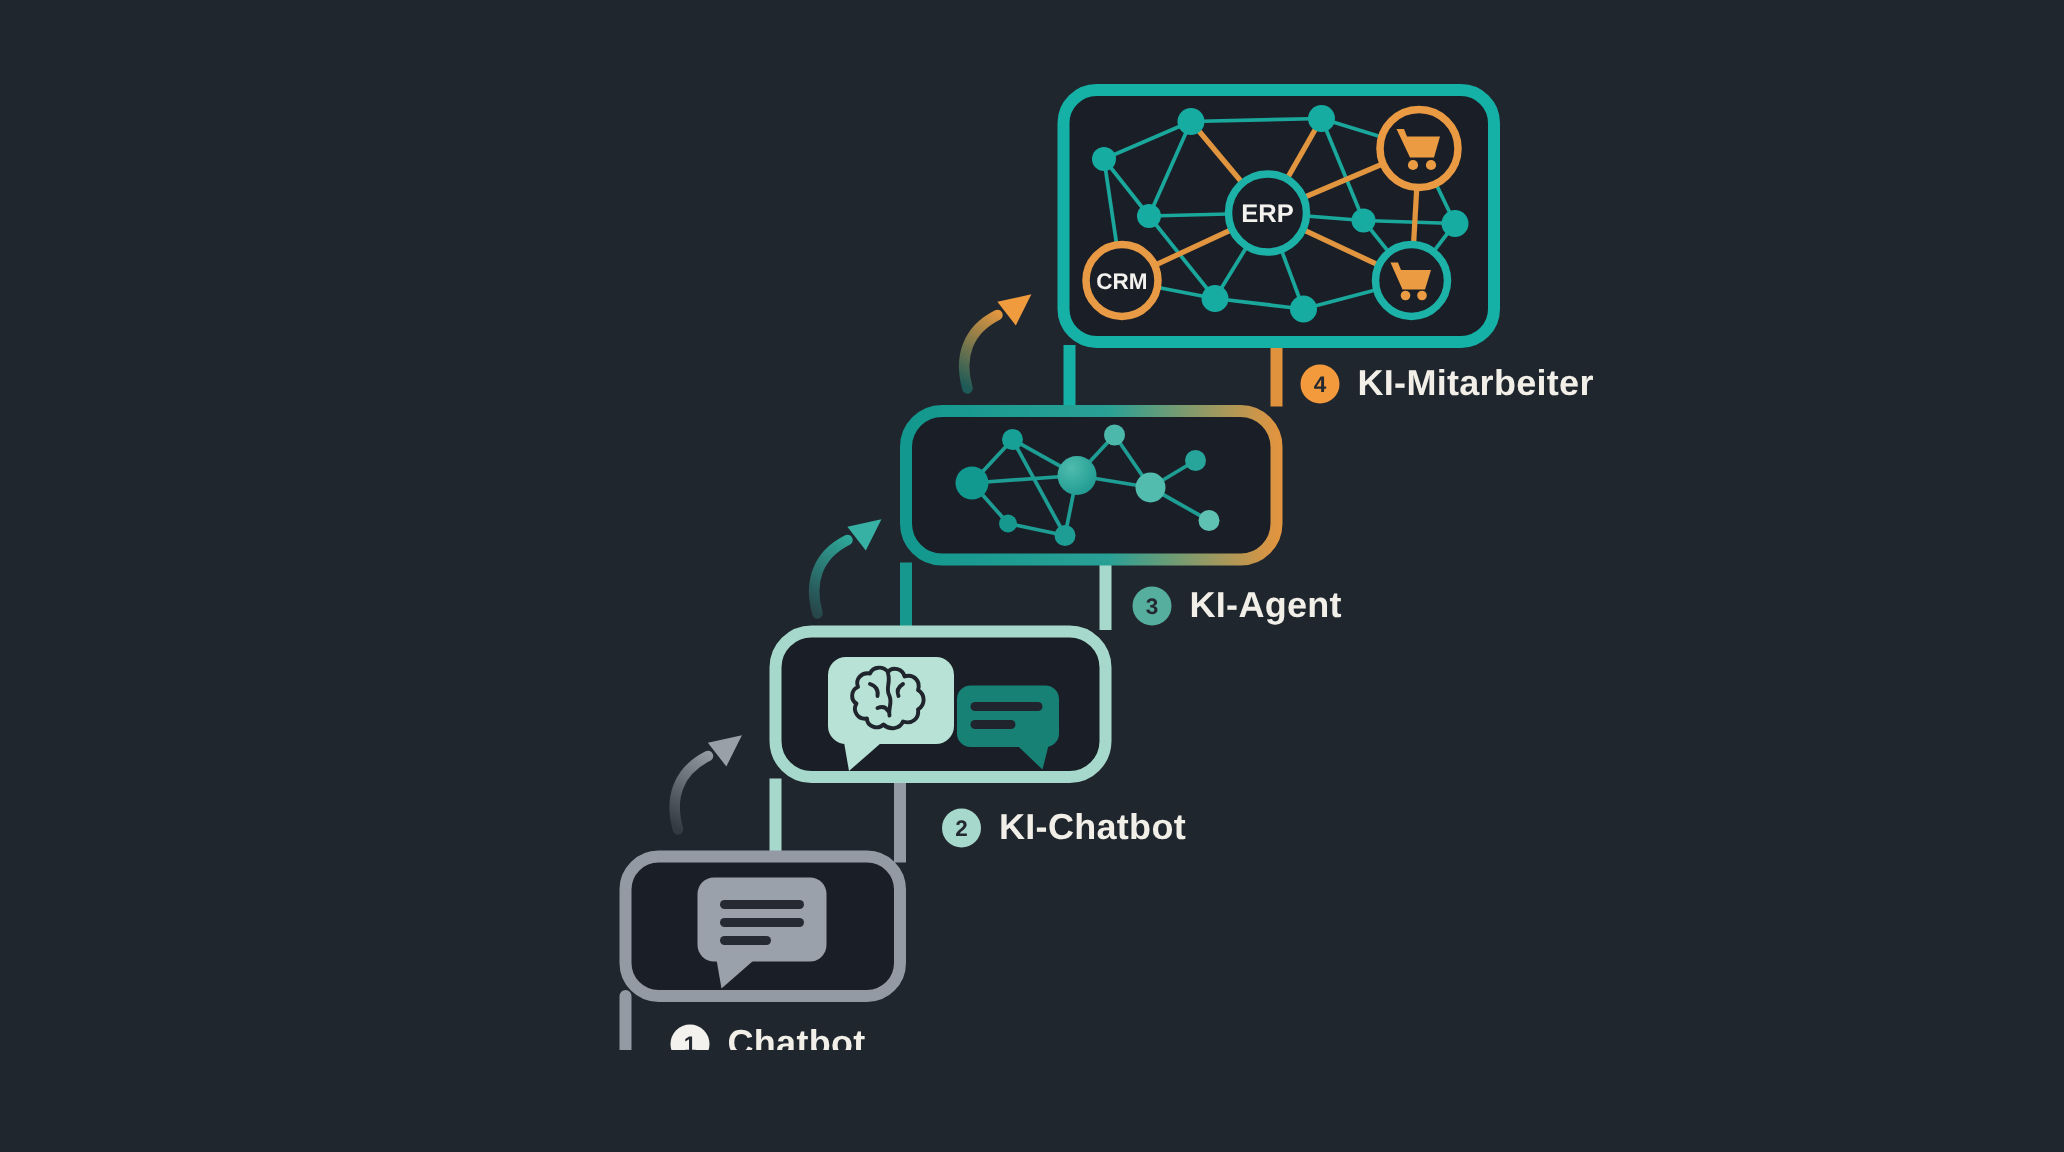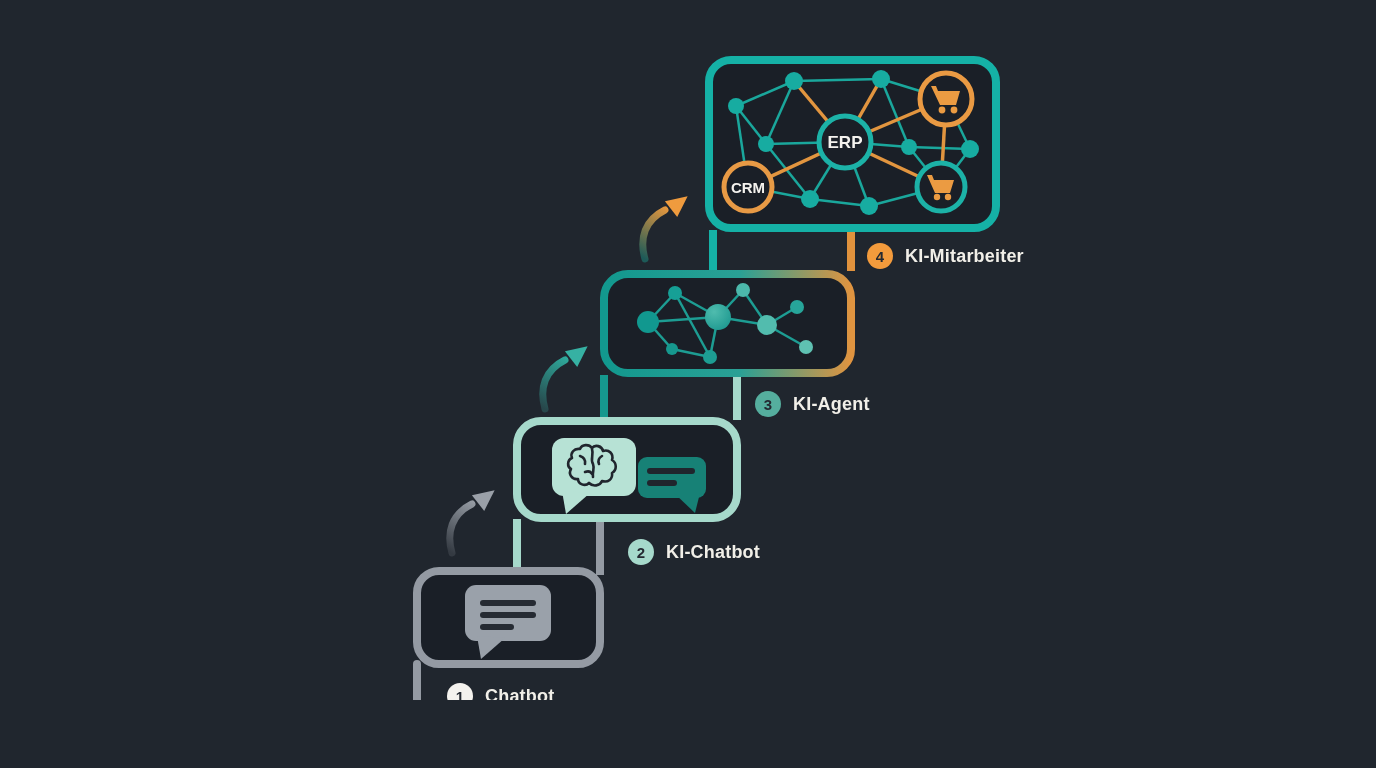--- a/index.html
+++ b/index.html
@@ -10,21 +10,21 @@
   svg.art{position:absolute;left:0;top:0;}
   .stage-label{
     position:absolute;display:flex;align-items:center;gap:12px;height:26px;
   }
   .badge{
     width:26px;height:26px;border-radius:50%;flex:0 0 26px;
     display:flex;align-items:center;justify-content:center;
     font-size:15px;font-weight:700;color:#242931;
   }
   .stage-text{
-    font-size:18px;font-weight:600;color:#f1efe8;white-space:nowrap;
+    font-size:24px;font-weight:600;color:#f1efe8;white-space:nowrap;
     letter-spacing:.2px;
   }
   svg text{font-family:"Liberation Sans",sans-serif;font-weight:600;fill:#f4f2ee;}
 </style>
 </head>
 <body>
 
 <div class="canvas">
 
 <svg class="art" width="1376" height="768" viewBox="0 0 1376 768">

